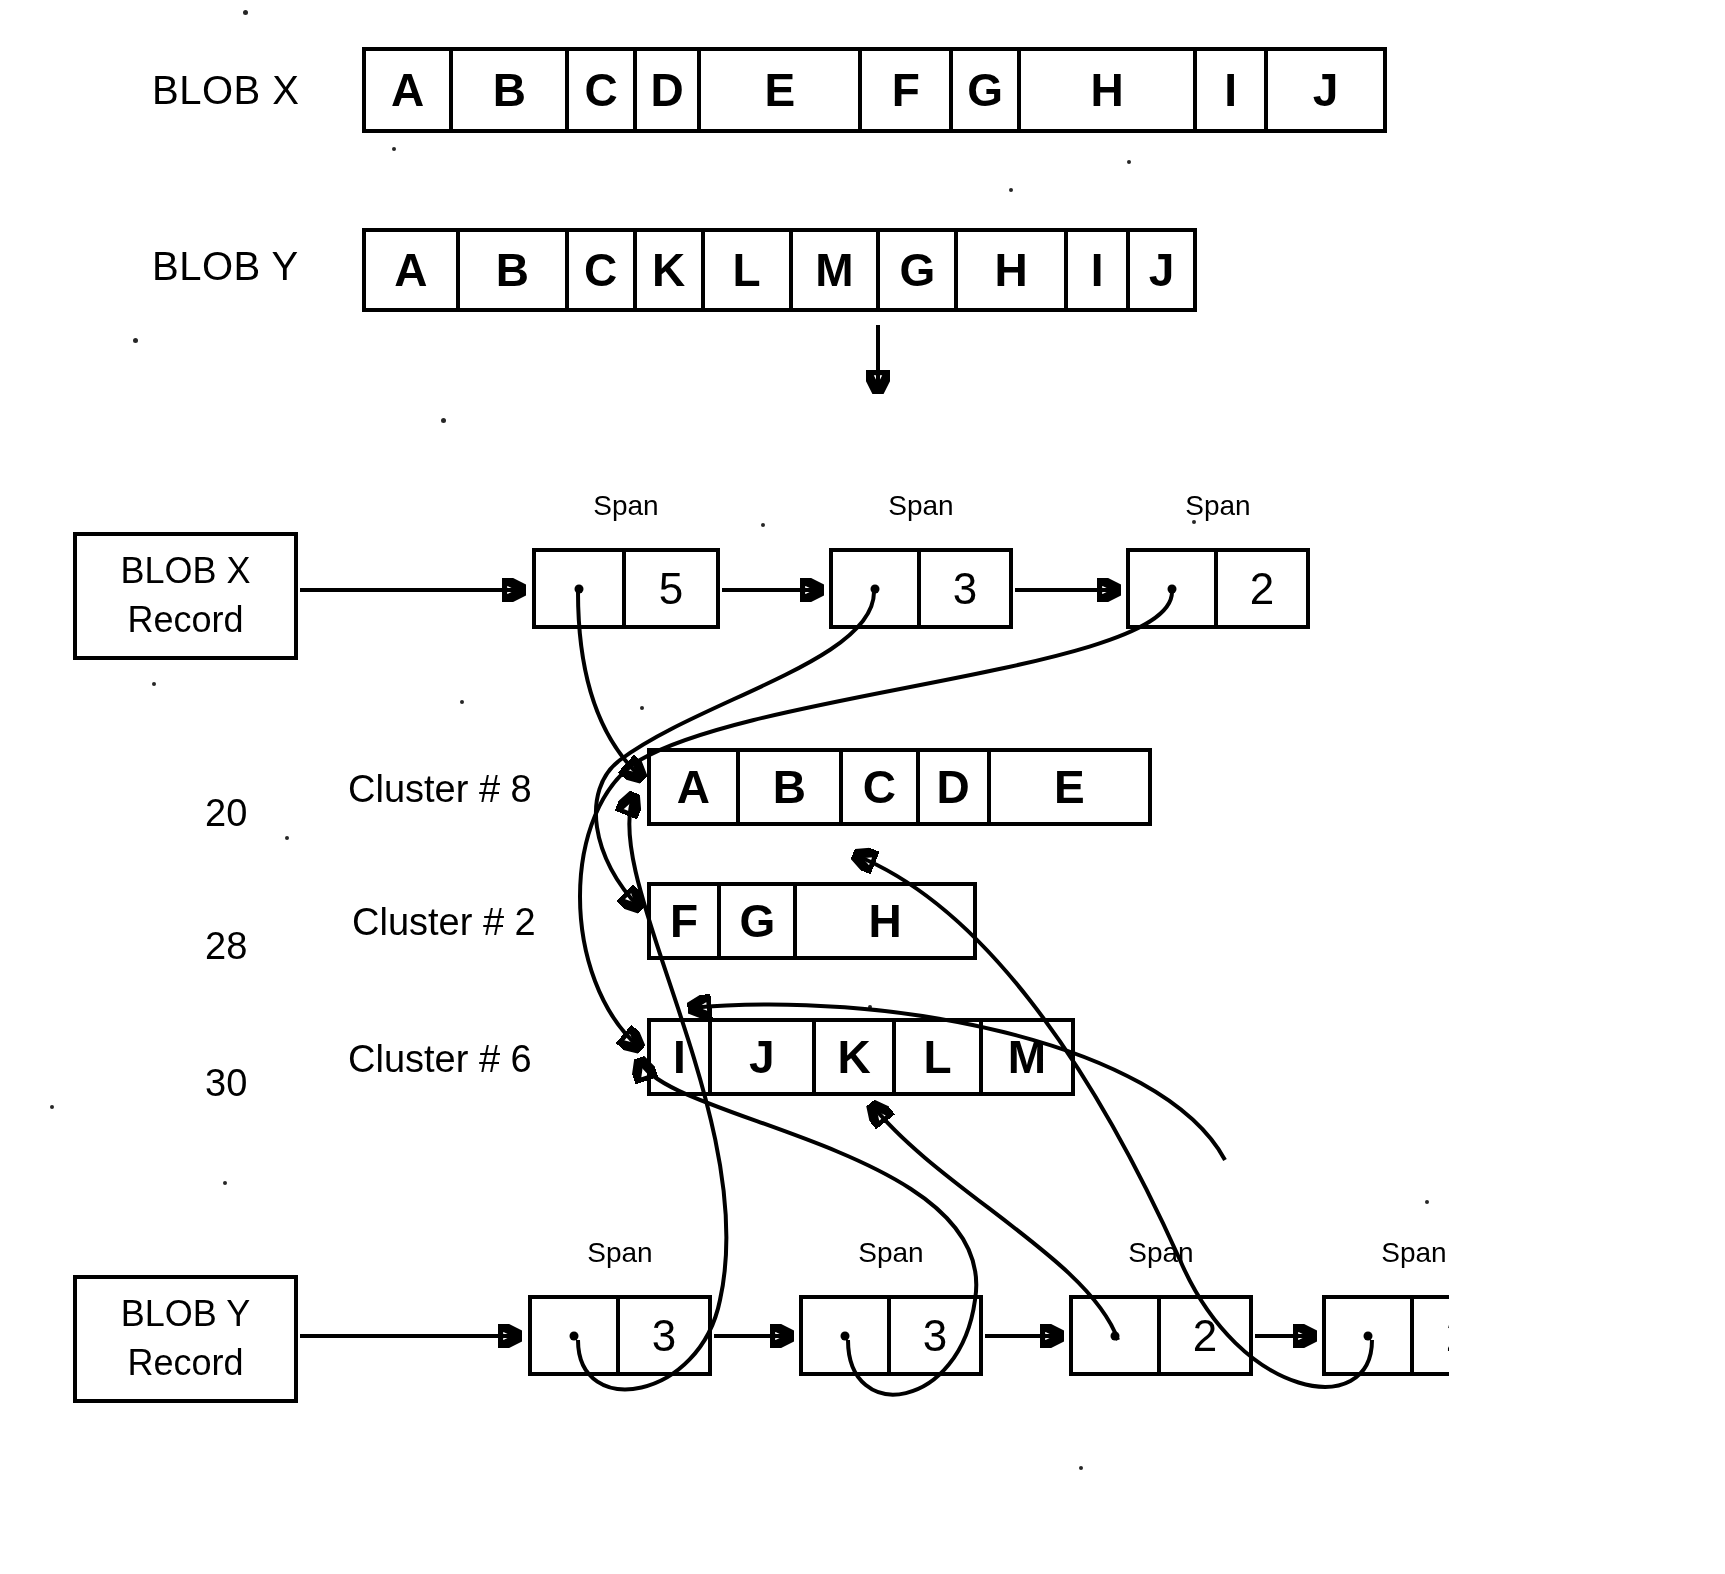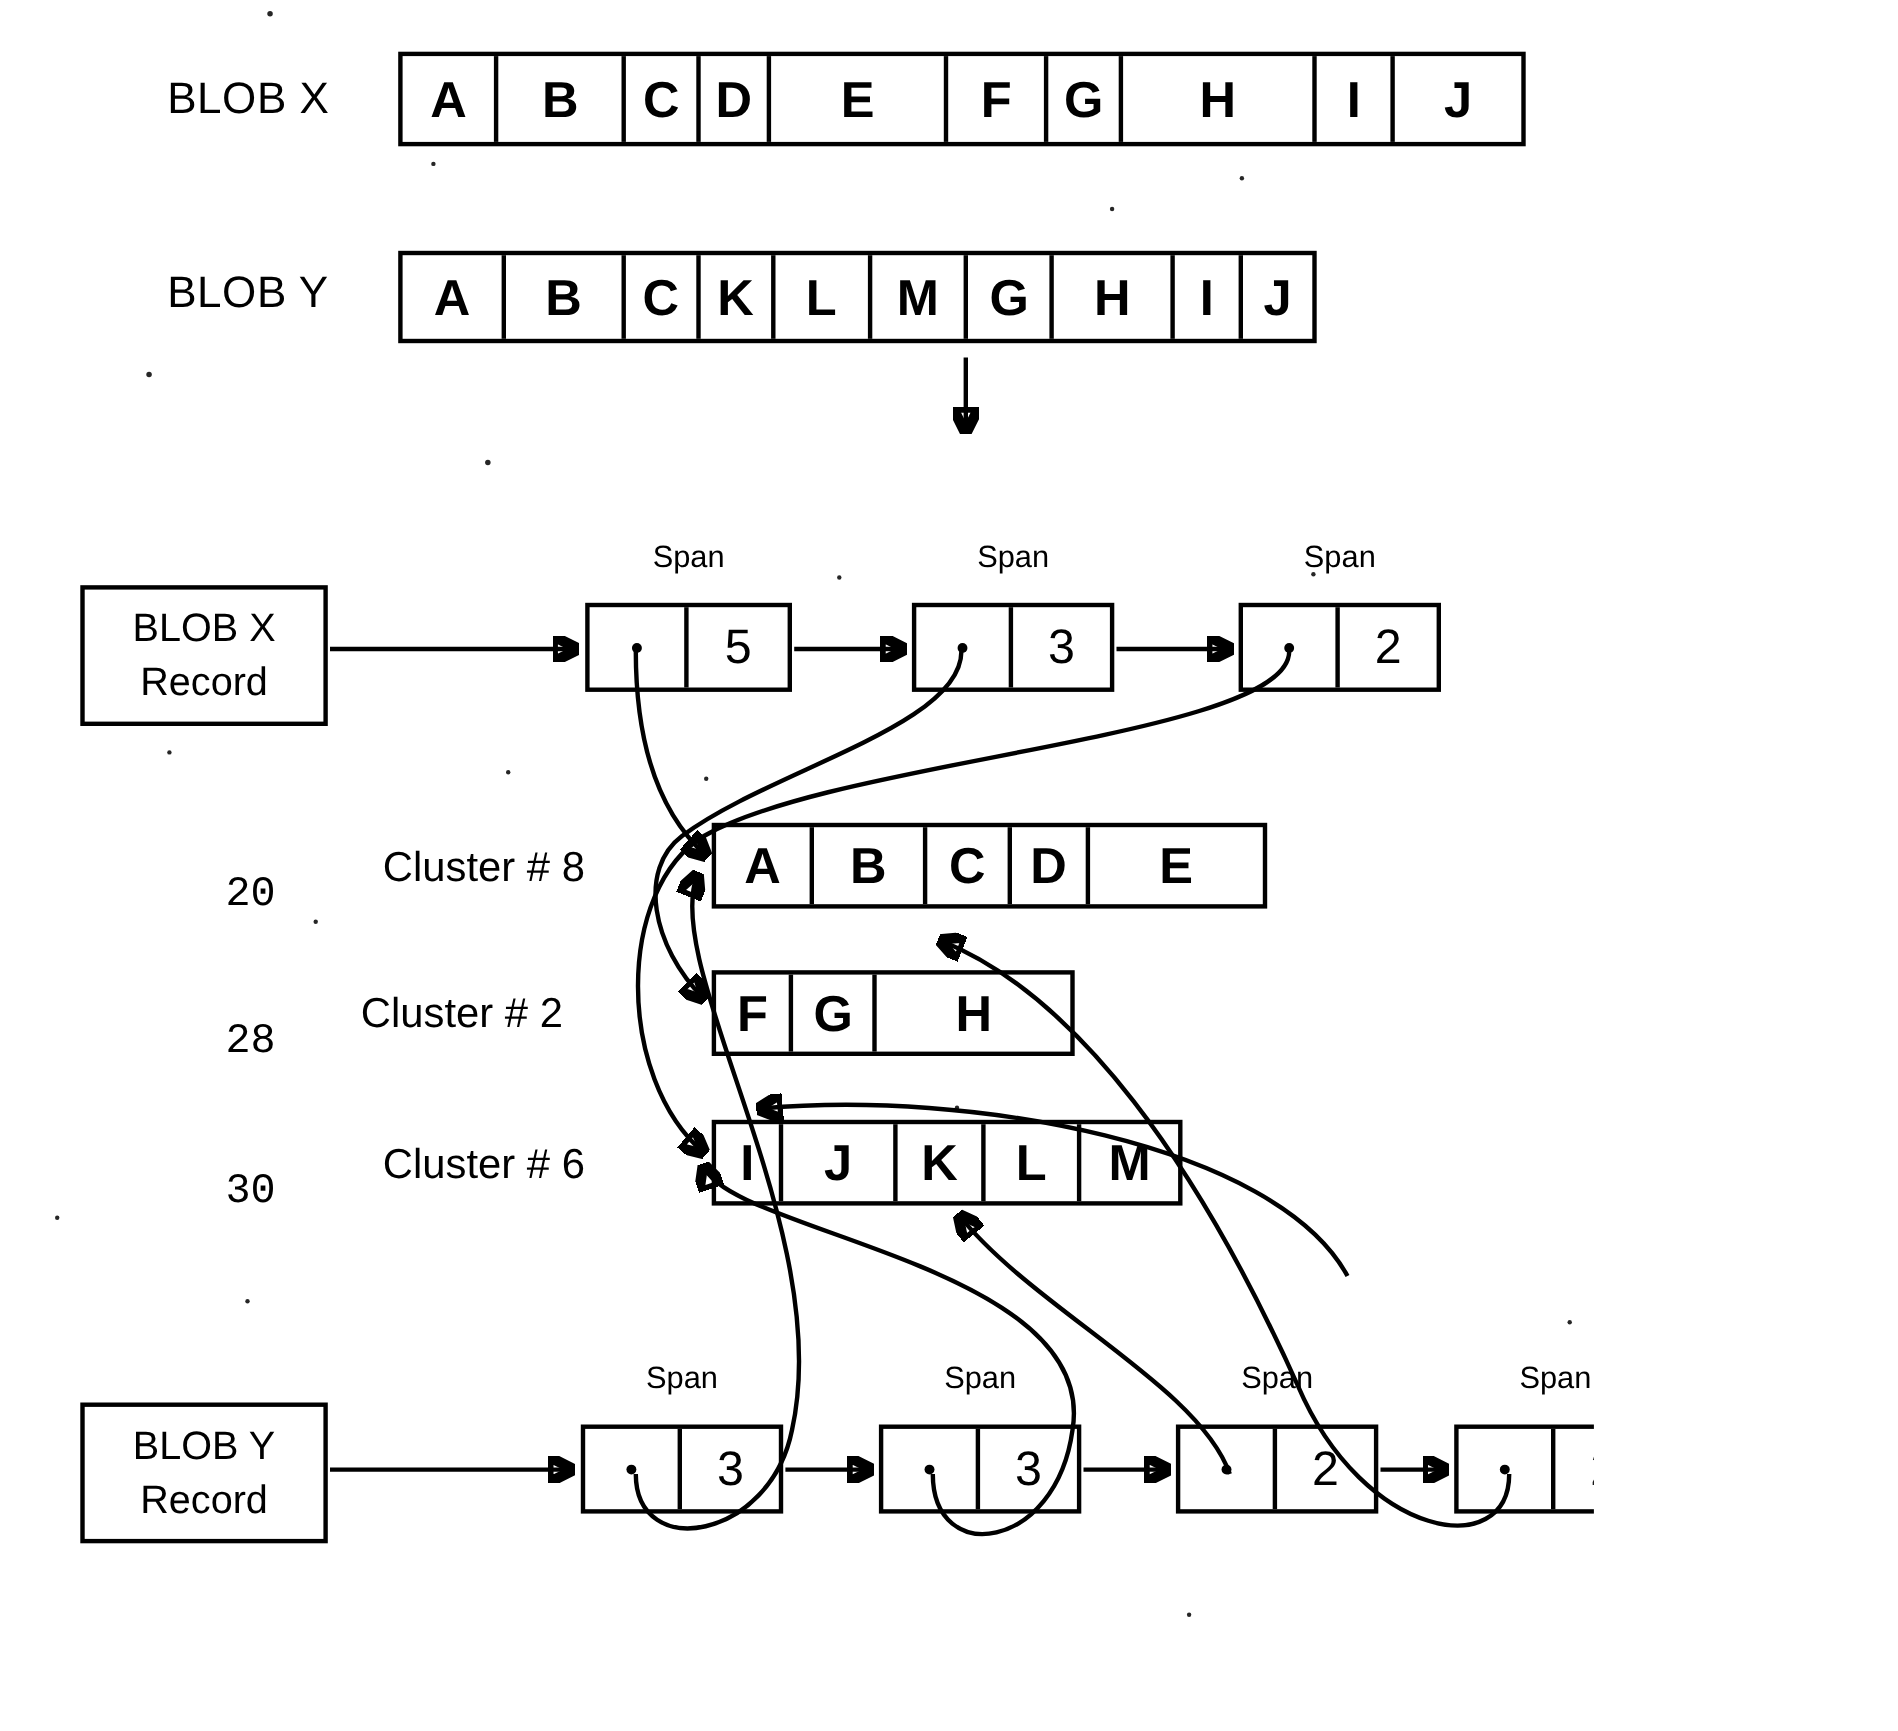--- a/index.html
+++ b/index.html
@@ -109,21 +109,20 @@
   
   .clusterlabel {
     position: absolute;
     font-size: 38px;
     white-space: nowrap;
   }
   .refnum {
     position: absolute;
     font-size: 38px;
     white-space: nowrap;
-    font-family: Liberation Mono, monospace;
   }
 
   
   #wires {
     position: absolute;
     left: 0; top: 0;
     width: 1725px;
     height: 1574px;
     pointer-events: none;
   }
@@ -204,21 +203,21 @@
           <span class="ptrdot"></span>
         </div>
       <div class="numcell">2</div>
     </div>
   </div>
 
   <div class="refnum" style="left:205px; top:792px;">20</div>
   <div class="clusterlabel" style="left:348px; top:768px;">Cluster # 8</div>
 
   <div class="refnum" style="left:205px; top:925px;">28</div>
-  <div class="clusterlabel" style="left:328px; top:901px;text-align:center;">Cluster # 2</div>
+  <div class="clusterlabel" style="left:352px; top:901px;text-align:center;">Cluster # 2</div>
 
   <div class="refnum" style="left:205px; top:1062px;">30</div>
   <div class="clusterlabel" style="left:348px; top:1038px;">Cluster # 6</div>
 
   <div class="strip" style="left:647px; top:748px; width:505px; height:78px;">
     <div class="cell" style="width:90px">A</div>
     <div class="cell" style="width:105px">B</div>
     <div class="cell" style="width:78px">C</div>
     <div class="cell" style="width:72px">D</div>
     <div class="cell" style="width:160px">E</div>

